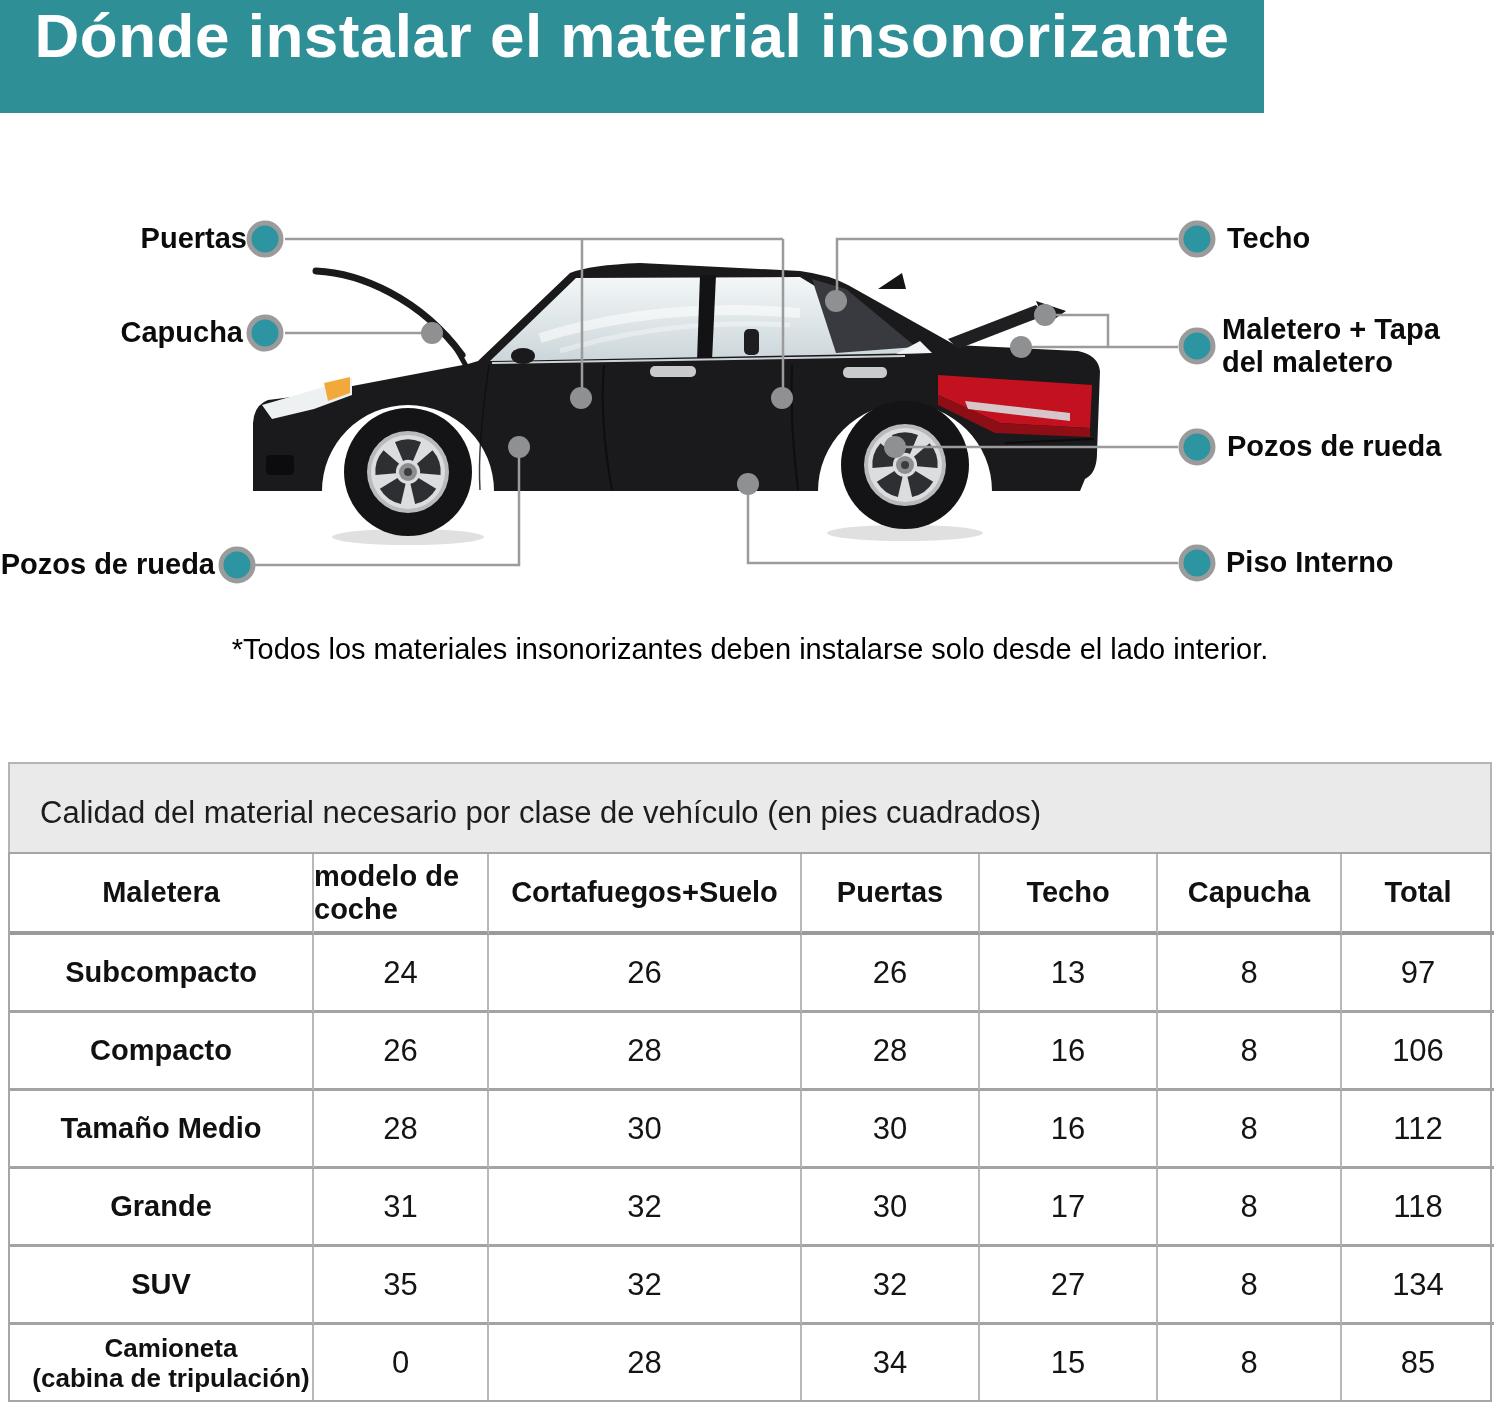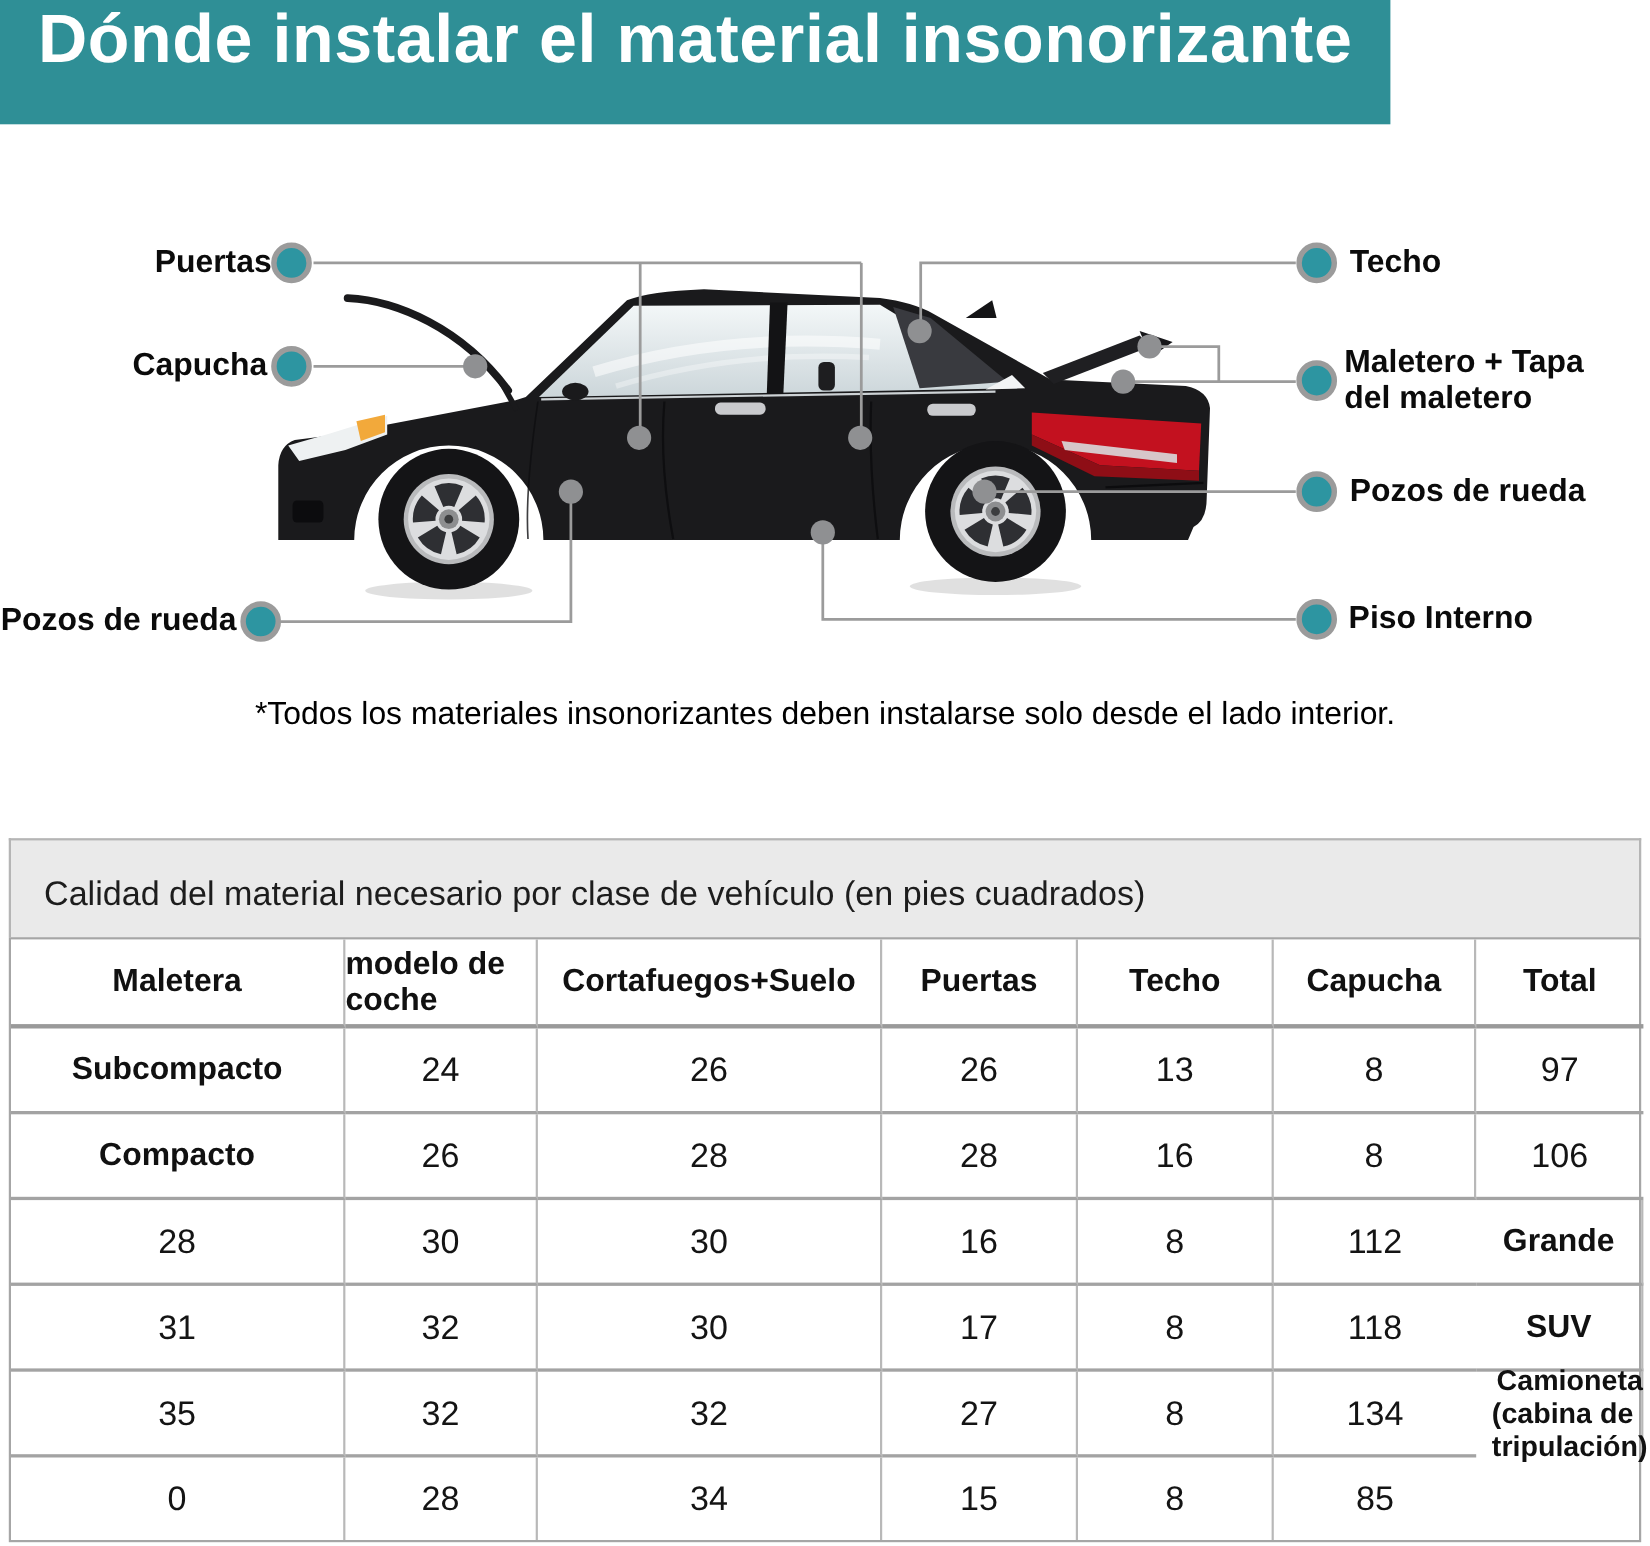--- a/index.html
+++ b/index.html
@@ -241,20 +241,23 @@
     <div class="cell">
         <span class="val">16</span>
       </div>
     <div class="cell">
         <span class="val">8</span>
       </div>
     <div class="cell lastcol">
         <span class="val">106</span>
       </div>
 
+    <div class="cell rowlabel">
+        <span>Tamaño Medio</span>
+      </div>
     <div class="cell">
         <span class="val">28</span>
       </div>
     <div class="cell">
         <span class="val">30</span>
       </div>
     <div class="cell">
         <span class="val">30</span>
       </div>
     <div class="cell">

